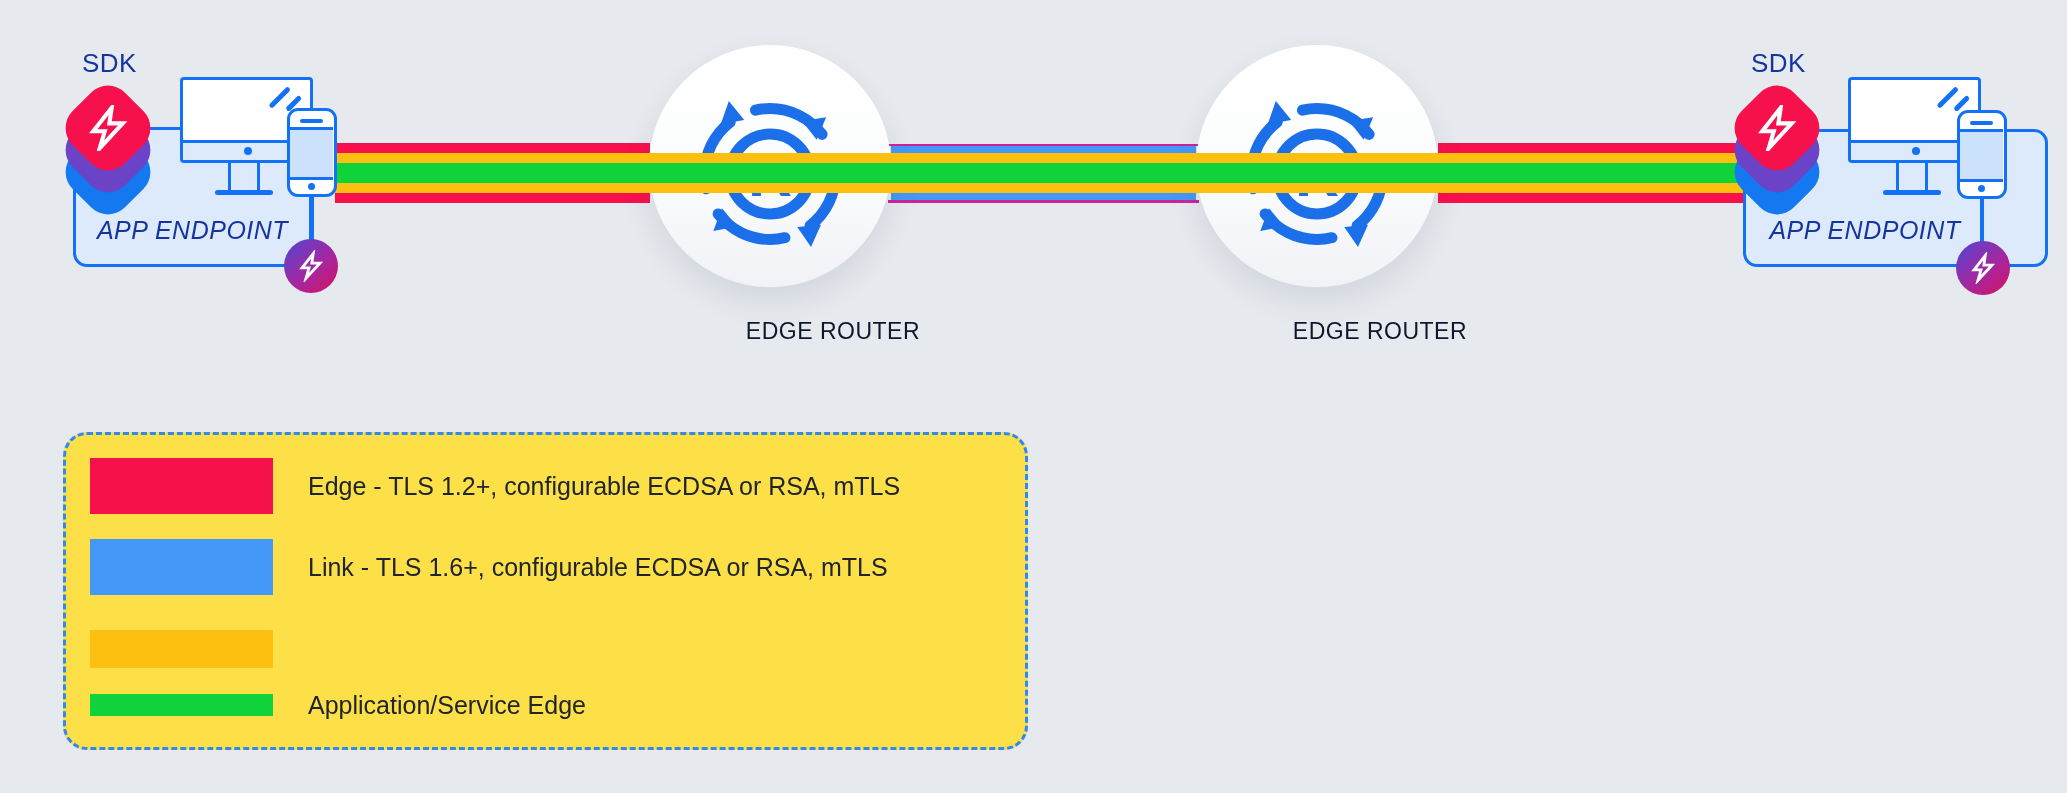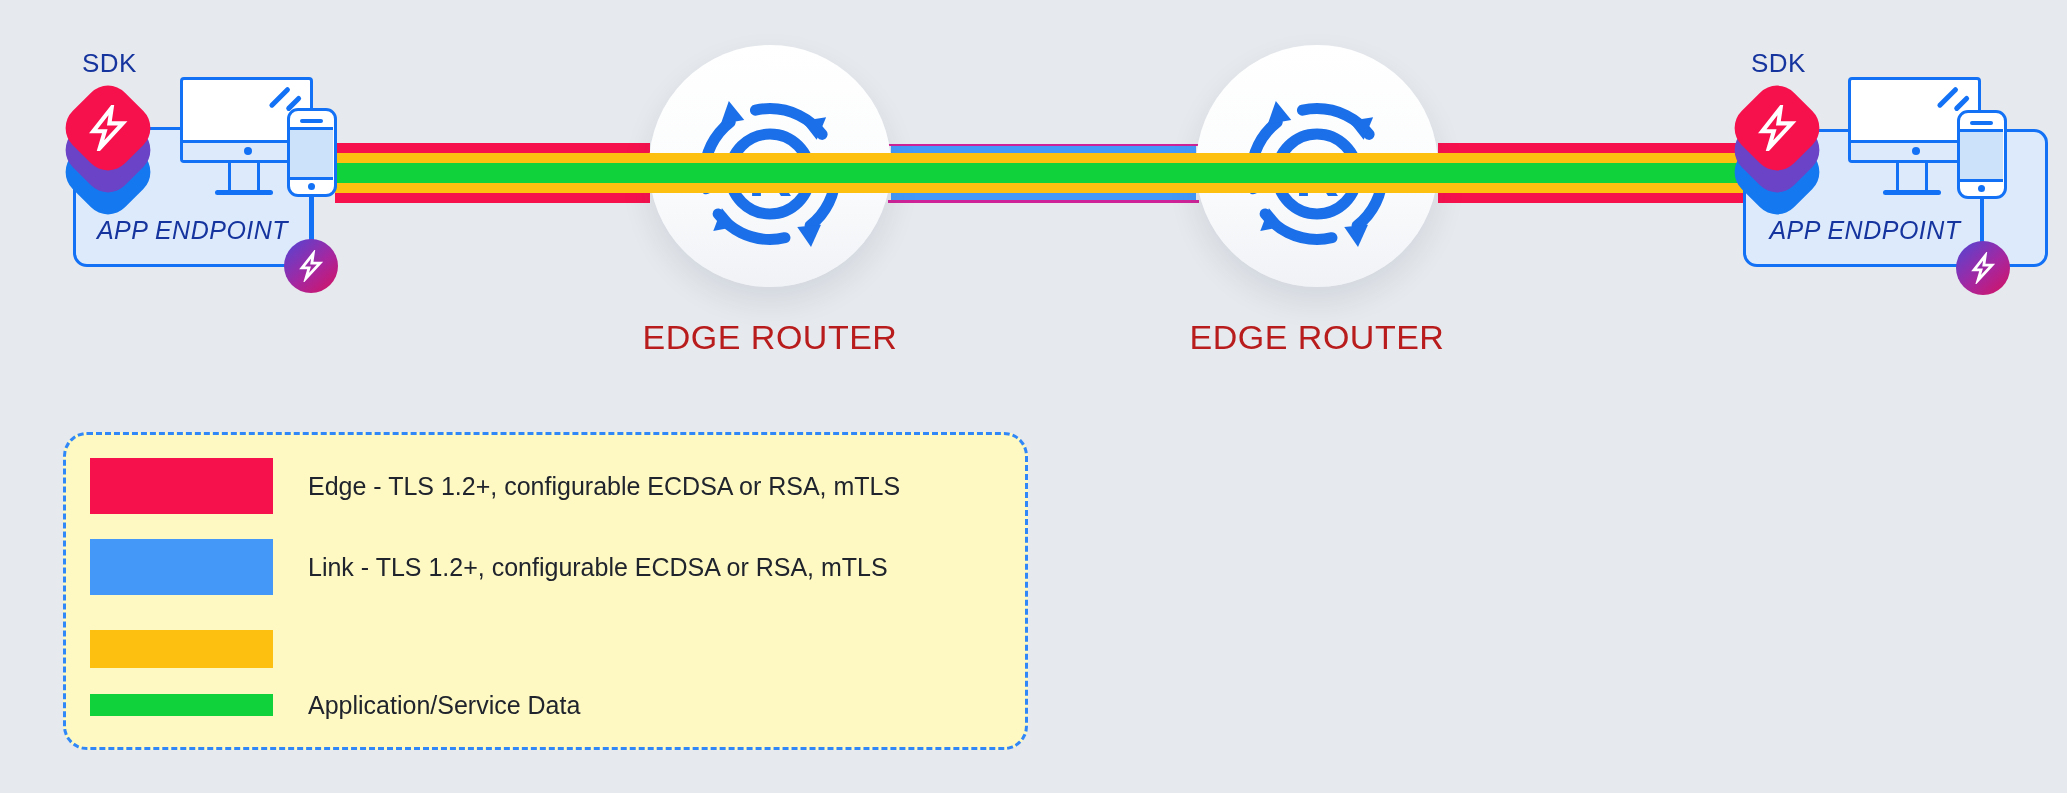--- a/index.html
+++ b/index.html
@@ -29,22 +29,22 @@
   .router-circle{
     position:absolute;top:45px;width:242px;height:242px;border-radius:50%;
     background:linear-gradient(180deg,#FFFFFF 0%,#FBFCFD 55%,#F0F2F6 100%);
     box-shadow:0 14px 30px rgba(40,55,90,0.10);
     z-index:3;
   }
   .rc-1{left:649px;} .rc-2{left:1196px;}
   .router-icon{position:absolute;top:89px;width:170px;height:170px;z-index:4;}
   .ri-1{left:685px;} .ri-2{left:1232px;}
   .router-label{
-    position:absolute;top:318px;width:300px;text-align:center;
-    font-size:34px;color:#b91c1c;letter-spacing:0.5px;z-index:4;
+    position:absolute;top:318px;width:300px;text-align:right;
+    font-size:23px;color:#0f172a;letter-spacing:0.5px;z-index:4;
   }
   .rl-1{left:620px;} .rl-2{left:1167px;}
 
   
   .ep-box{
     position:absolute;border:3px solid #1371F5;border-radius:14px;
     background:#DCEAFC;z-index:6;box-sizing:border-box;
   }
   .epb-left {left:73px;  top:127px;width:239px;height:140px;}
   .epb-right{left:1743px;top:129px;width:305px;height:138px;}
@@ -117,21 +117,21 @@
     transform:rotate(45deg);
   }
   .sdk-blue  {top:59px;background:#1479F0;}
   .sdk-purple{top:37px;background:#6A43C6;}
   .sdk-red   {top:15px;background:#F6114D;display:flex;align-items:center;justify-content:center;}
   .sdk-red svg{transform:rotate(-45deg);}
 
   
   .legend{
     position:absolute;left:63px;top:432px;width:965px;height:318px;box-sizing:border-box;
-    background:#fef9c3;border:3px dashed #3087F8;border-radius:24px;z-index:10;
+    background:#fde047;border:3px dashed #3087F8;border-radius:24px;z-index:10;
   }
   .lg-row{position:absolute;left:24px;display:flex;align-items:center;}
   .lg-swatch{width:183px;flex:0 0 183px;}
   .lg-text{margin-left:35px;font-size:25px;color:#20242C;white-space:nowrap;}
   .lg-r1{top:23px;height:56px;}  .lg-r1 .lg-swatch{height:56px;}
   .lg-r2{top:104px;height:56px;} .lg-r2 .lg-swatch{height:56px;}
   .lg-r3{top:195px;height:38px;} .lg-r3 .lg-swatch{height:38px;}
   .lg-r4{top:259px;height:22px;} .lg-r4 .lg-swatch{height:22px;}
 </style>
 </head>
@@ -263,22 +263,22 @@
   </svg>
 </div>
 
 <div class="legend">
   <div class="lg-row lg-r1">
     <div class="lg-swatch" style="background: rgb(246, 17, 77);"></div>
     <div class="lg-text">Edge - TLS 1.2+, configurable ECDSA or RSA, mTLS</div>
   </div>
   <div class="lg-row lg-r2">
     <div class="lg-swatch" style="background: rgb(68, 152, 248);"></div>
-    <div class="lg-text">Link - TLS 1.2+, configurable ECDSA or RSA, mTLS</div>
+    <div class="lg-text">Link - TLS 1.6+, configurable ECDSA or RSA, mTLS</div>
   </div>
   <div class="lg-row lg-r3">
     <div class="lg-swatch" style="background: rgb(253, 192, 16);"></div>
   </div>
   <div class="lg-row lg-r4">
     <div class="lg-swatch" style="background: rgb(16, 210, 58);"></div>
-    <div class="lg-text">Application/Service Data</div>
+    <div class="lg-text">Application/Service Edge</div>
   </div>
 </div>
 
 </body></html>

